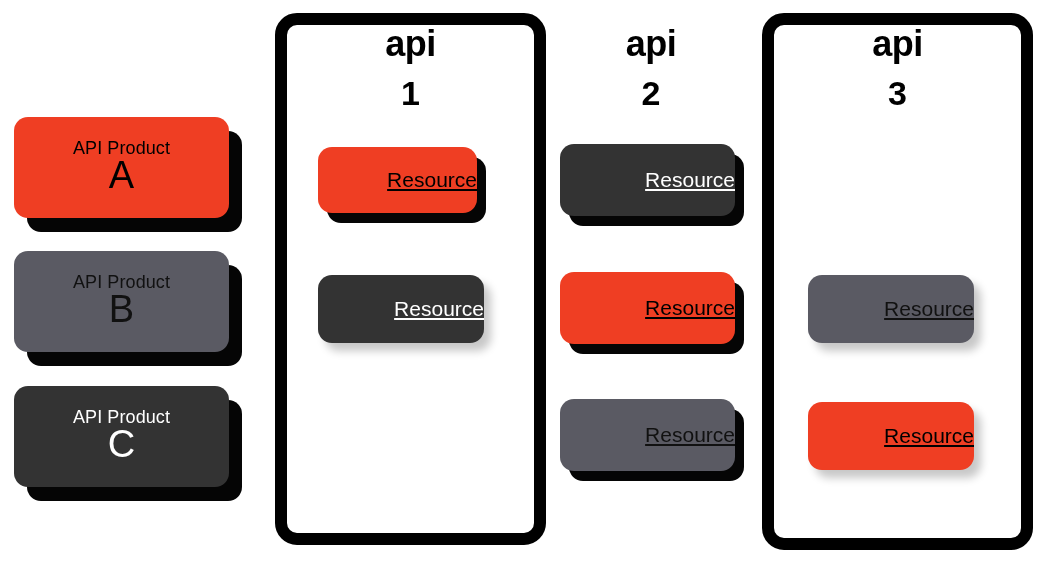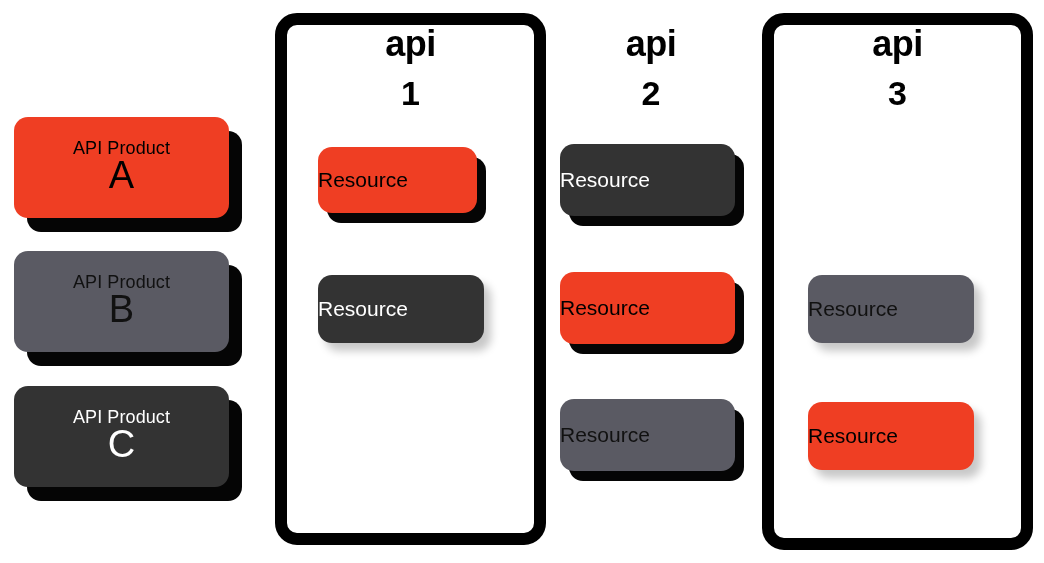--- a/index.html
+++ b/index.html
@@ -77,23 +77,24 @@
     margin-top: 14px;
   }
 
   
   .resource {
     position: absolute;
     box-sizing: border-box;
     border-radius: 14px;
     display: flex;
     align-items: center;
-    justify-content: flex-start;
+    justify-content: flex-end;
     font-size: 21px;
     text-align: center;
+    text-decoration: underline;
   }
   .res-red   { background: #ef3e23; color: #000000; }
   .res-dark  { background: #333333; color: #ffffff; }
   .res-gray  { background: #5a5a63; color: #111111; }
 
   
   .shadow-hard { box-shadow: 9px 10px 0 0 #050505; }
   .shadow-soft { box-shadow: 7px 8px 9px 0 rgba(0,0,0,0.22); }
 </style>
 </head>

